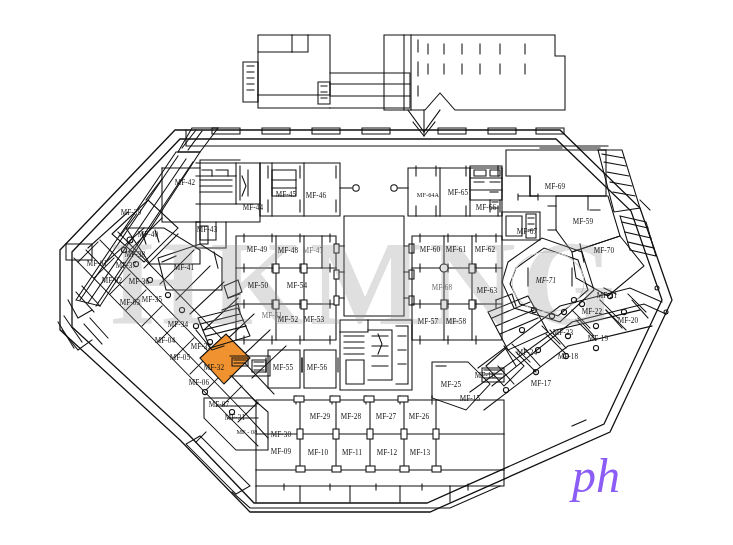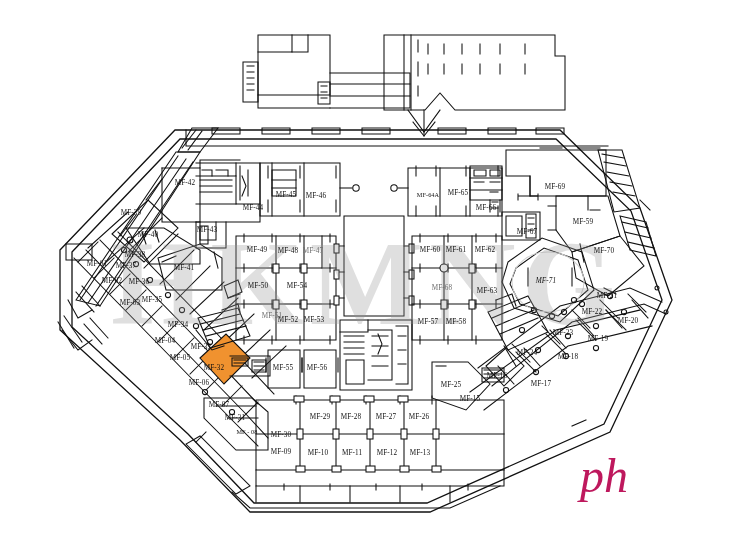--- a/index.html
+++ b/index.html
@@ -6,22 +6,22 @@
   body{width:733px;height:545px;overflow:hidden;font-family:"Liberation Serif",serif;}
   #plan{position:relative;width:733px;height:545px;background:#fff;}
   #plan svg{position:absolute;left:0;top:0;}
   .lbl{position:absolute;font-family:"Liberation Serif",serif;font-size:7.2px;
        color:#111;white-space:nowrap;letter-spacing:.1px;font-weight:400;
        transform:translate(-50%,-50%);}
   .lbl.sm{font-size:6.2px;}
   .lbl.faint{color:#6d6d6d;}
   .wm{position:absolute;color:rgba(150,150,150,.30);font-family:"Liberation Serif",serif;
       font-weight:700;pointer-events:none;transform:translate(-50%,-50%);}
-  .sig{position:absolute;color:#be185d;font-family:"Liberation Serif",serif;
-       font-style:italic;pointer-events:none;margin-left:8px;}
+  .sig{position:absolute;color:#8b5cf6;font-family:"Liberation Serif",serif;
+       font-style:italic;pointer-events:none;}
 </style>
 </head>
 <body>
 
 <div id="plan">
 
   <svg width="733" height="545" viewBox="0 0 733 545">
     <g fill="none" stroke="#111" stroke-width="1.05" stroke-linejoin="miter" stroke-linecap="square">
 
       <g>
@@ -474,19 +474,19 @@
       <div class="lbl" style="left: 583px; top: 222px;">MF-59</div>
       <div class="lbl" style="left: 604px; top: 251px;">MF-70</div>
       <div class="lbl" style="left: 546px; top: 281px; font-style: italic;">MF-71</div>
       <div class="lbl" style="left: 607px; top: 296px;">MF-21</div>
       <div class="lbl" style="left: 592px; top: 312px;">MF-22</div>
       <div class="lbl" style="left: 628px; top: 321px;">MF-20</div>
       <div class="lbl" style="left: 563px; top: 333px;">MF-23</div>
       <div class="lbl" style="left: 598px; top: 339px;">MF-19</div>
       <div class="lbl" style="left: 527px; top: 353px;">MF-24</div>
       <div class="lbl" style="left: 568px; top: 357px;">MF-18</div>
-      <div class="lbl" style="left: 497px; top: 376px; text-align: right;">MF-16</div>
+      <div class="lbl" style="left: 485px; top: 376px; text-align: right;">MF-16</div>
       <div class="lbl" style="left: 541px; top: 384px;">MF-17</div>
       <div class="lbl" style="left: 470px; top: 399px;">MF-15</div>
       <div class="lbl" style="left: 451px; top: 385px;">MF-25</div>
     </div>
 
 </div>
 
 </body></html>

